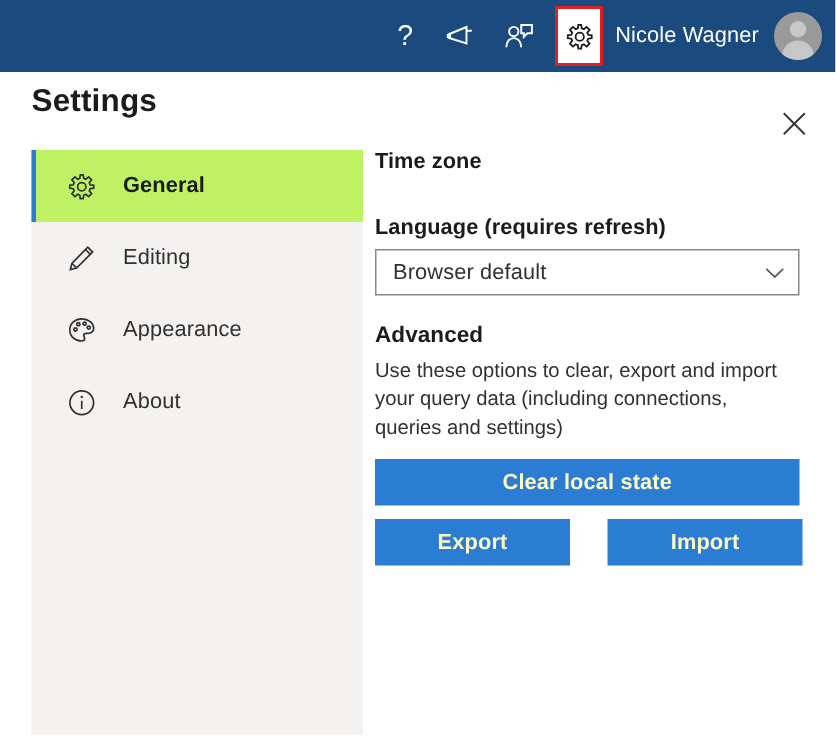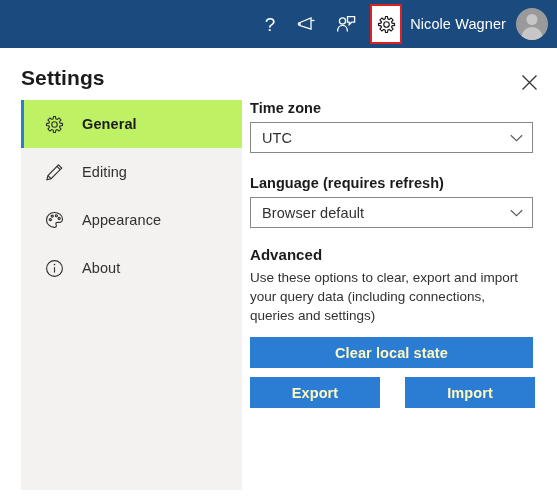--- a/index.html
+++ b/index.html
@@ -105,21 +105,21 @@
     border-radius: 11px 11px 0 0;
     background: #c7c7c7;
     left: 50%; bottom: -1px;
     transform: translateX(-50%);
   }
 
   
   .panel-title {
     position: absolute;
     left: 21px;
-    top: 66px;
+    top: 56px;
     font-size: 21px;
     font-weight: bold;
     color: #1b1b1b;
     letter-spacing: 0.1px;
   }
   .close-btn {
     position: absolute;
     right: 12px;
     top: 66px;
     width: 32px;
@@ -357,28 +357,20 @@
           <circle cx="10" cy="5.9" r="0.85" fill="currentColor" stroke="none"></circle>
         </svg>
       </span>
       <span class="s-label">About</span>
     </div>
   </div>
 
   <div class="content">
 
     <div class="field-label">Time zone</div>
-    <div class="select-box">
-      <span class="sel-value">UTC</span>
-      <span class="chev">
-        <svg width="13" height="8" viewBox="0 0 13 8" fill="none" stroke="currentColor" stroke-width="1.2">
-          <path d="M0.8 1.2 L6.5 6.6 L12.2 1.2"></path>
-        </svg>
-      </span>
-    </div>
 
     <div class="spacer-22"></div>
 
     <div class="field-label">Language (requires refresh)</div>
     <div class="select-box">
       <span class="sel-value">Browser default</span>
       <span class="chev">
         <svg width="13" height="8" viewBox="0 0 13 8" fill="none" stroke="currentColor" stroke-width="1.2">
           <path d="M0.8 1.2 L6.5 6.6 L12.2 1.2"></path>
         </svg>

